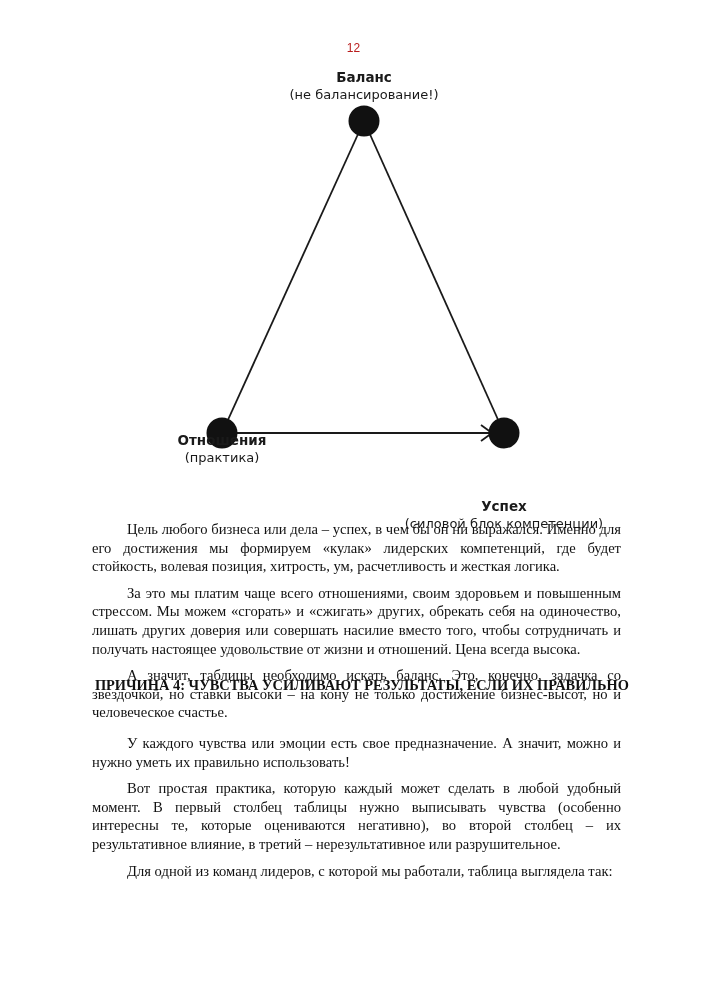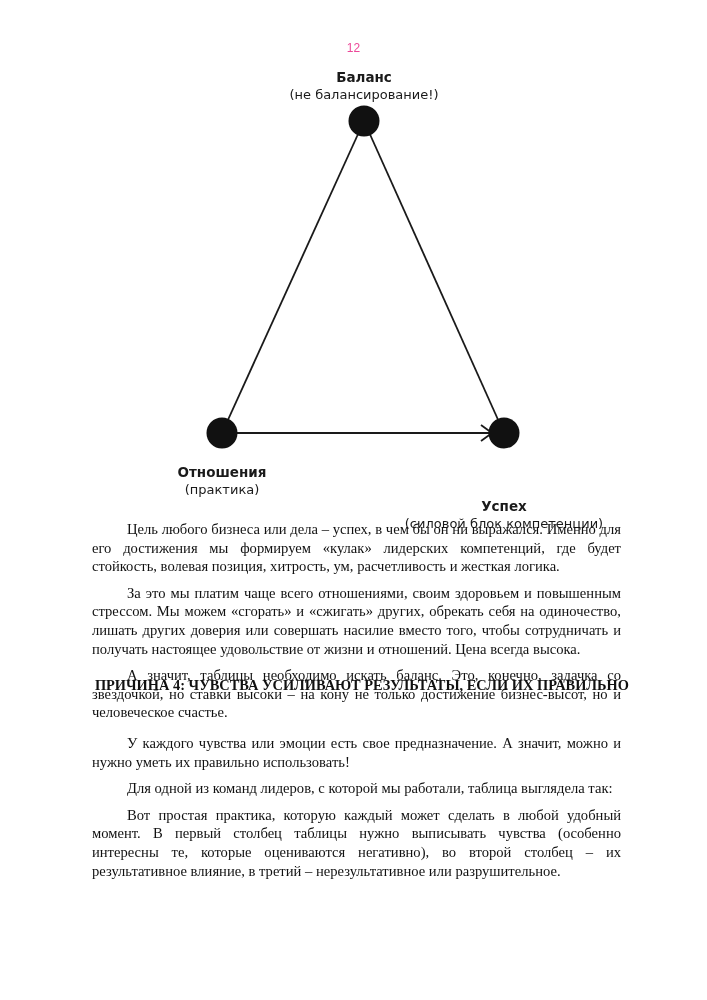--- a/index.html
+++ b/index.html
@@ -15,21 +15,21 @@
       color: #111111;
     }
     .page-number {
       position: absolute;
       left: 0;
       width: 707px;
       top: 41px;
       text-align: center;
       font-family: "Liberation Sans", sans-serif;
       font-size: 12px;
-      color: #ec4899;
+      color: #b91c1c;
     }
     .diagram {
       position: absolute;
       left: 0;
       top: 0;
       width: 639px;
       height: 500px;
     }
     .node-label {
       position: absolute;
@@ -50,21 +50,21 @@
       line-height: 17px;
     }
     .label-top {
       left: 264px;
       width: 200px;
       top: 69px;
     }
     .label-left {
       left: 137px;
       width: 170px;
-      top: 464px;
+      top: 432px;
     }
     .label-right {
       left: 394px;
       width: 220px;
       top: 458px;
       margin-top: 40px;
     }
     .text-block {
       position: absolute;
       left: 84px;
@@ -129,15 +129,15 @@
   <p>За это мы платим чаще всего отношениями, своим здоровьем и повышенным стрессом. Мы можем «сгорать» и «сжигать» других, обрекать себя на одиночество, лишать других доверия или совершать насилие вместо того, чтобы сотрудничать и получать настоящее удовольствие от жизни и отношений. Цена всегда высока.</p>
   <p>А значит, таблицы необходимо искать баланс. Это, конечно, задачка со звездочкой, но ставки высоки – на кону не только достижение бизнес-высот, но и человеческое счастье.</p>
 </div>
 
 <div class="heading">
   <div>ПРИЧИНА 4: ЧУВСТВА УСИЛИВАЮТ РЕЗУЛЬТАТЫ, ЕСЛИ ИХ ПРАВИЛЬНО</div>
 </div>
 
 <div class="text-block block-2">
   <p>У каждого чувства или эмоции есть свое предназначение. А значит, можно и нужно уметь их правильно использовать!</p>
+  <p>Вот простая практика, которую каждый может сделать в любой удобный момент. В первый столбец таблицы нужно выписывать чувства (особенно интересны те, которые оцениваются негативно), во второй столбец – их результативное влияние, в третий – нерезультативное или разрушительное.</p>
   <p>Для одной из команд лидеров, с которой мы работали, таблица выглядела так:</p>
-  <p>Вот простая практика, которую каждый может сделать в любой удобный момент. В первый столбец таблицы нужно выписывать чувства (особенно интересны те, которые оцениваются негативно), во второй столбец – их результативное влияние, в третий – нерезультативное или разрушительное.</p>
 </div>
 
 </body></html>

